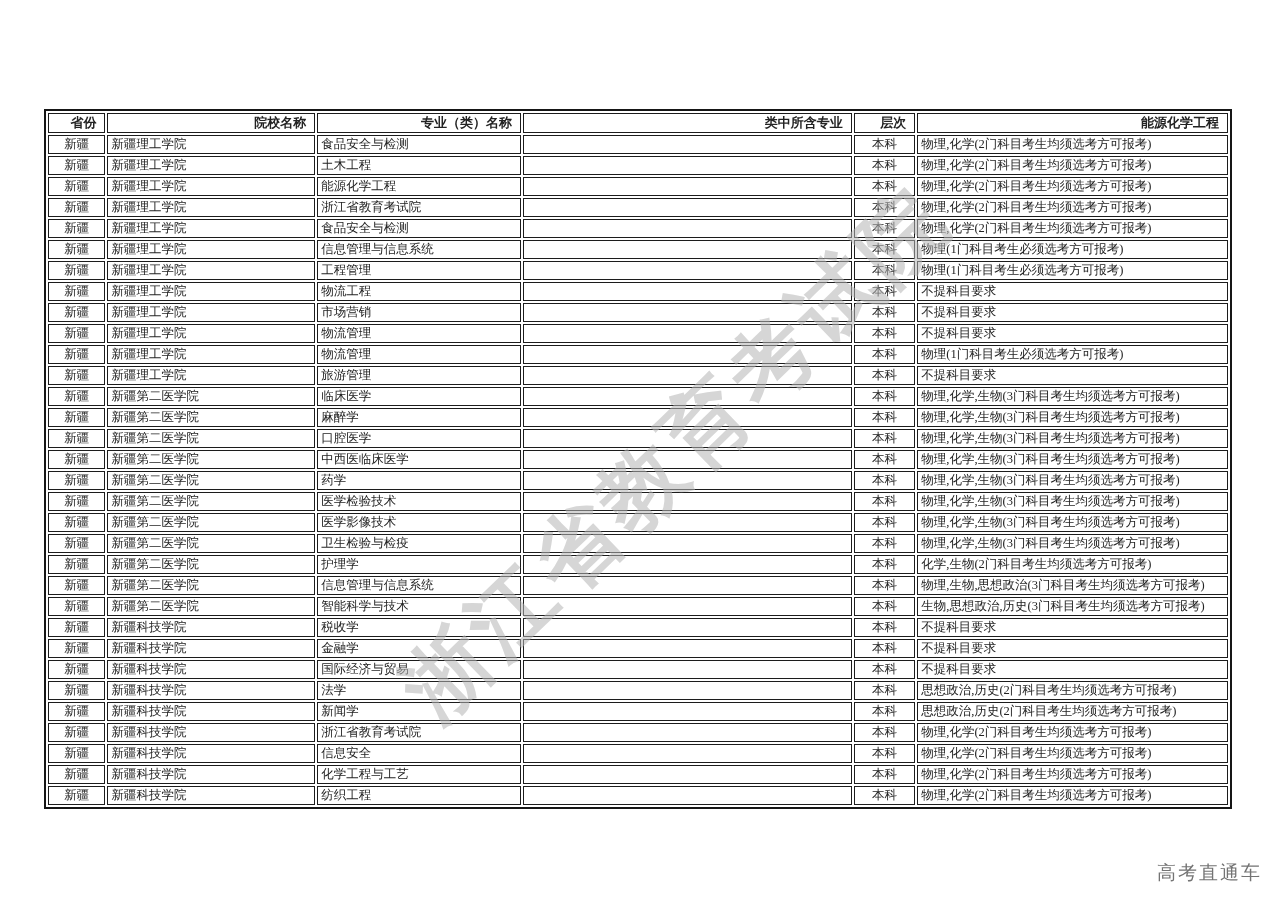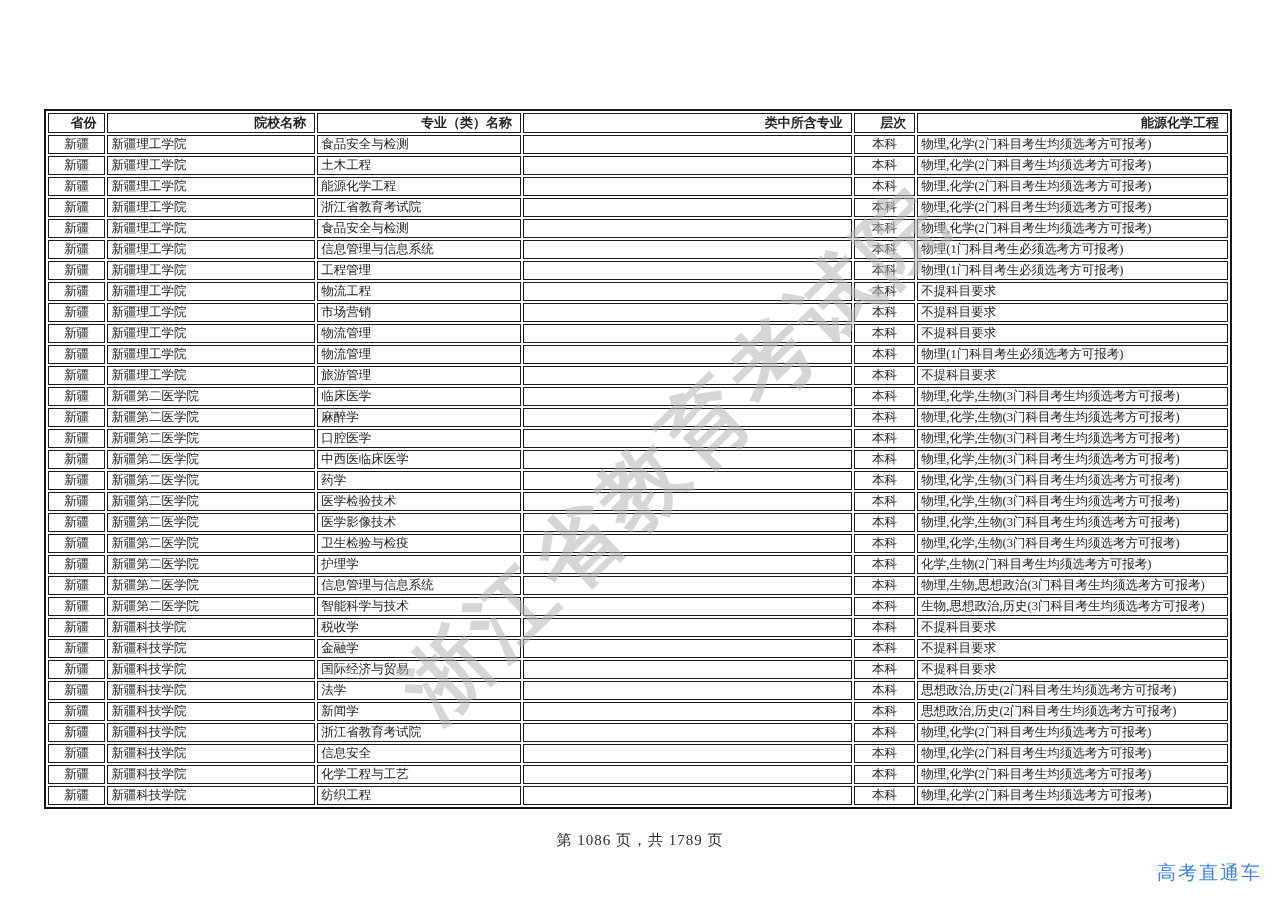--- a/index.html
+++ b/index.html
@@ -83,21 +83,21 @@
     font-size: 15px;
     letter-spacing: 1px;
     color: #2e2e2e;
   }
   .brand {
     position: absolute;
     right: 18px;
     top: 860px;
     font-size: 19px;
     letter-spacing: 2px;
-    color: #3b82f6;
+    color: #737373;
   }
 </style>
 </head>
 <body>
 
 <div class="sheet">
 
   <table class="grid">
     <colgroup>
       <col class="c-prov">
@@ -372,17 +372,16 @@
           <td class="tl">纺织工程</td>
           <td class="tl"></td>
           <td class="tc">本科</td>
           <td class="tl">物理,化学(2门科目考生均须选考方可报考)</td>
         </tr>
       </tbody>
   </table>
 
   <div class="watermark">浙江省教育考试院</div>
 
-  <div class="page-footer">第 1086 页，共 1789 页</div>
 
   <div class="brand">高考直通车</div>
 
 </div>
 
 </body></html>

